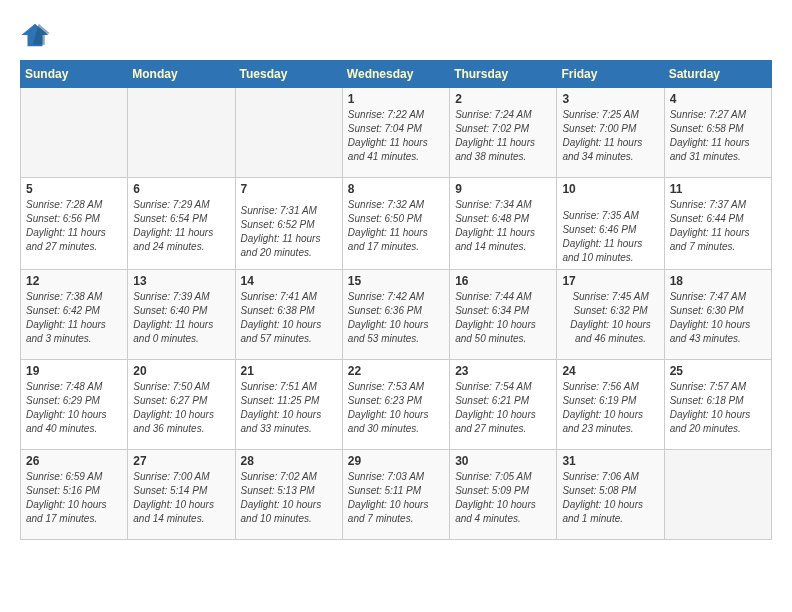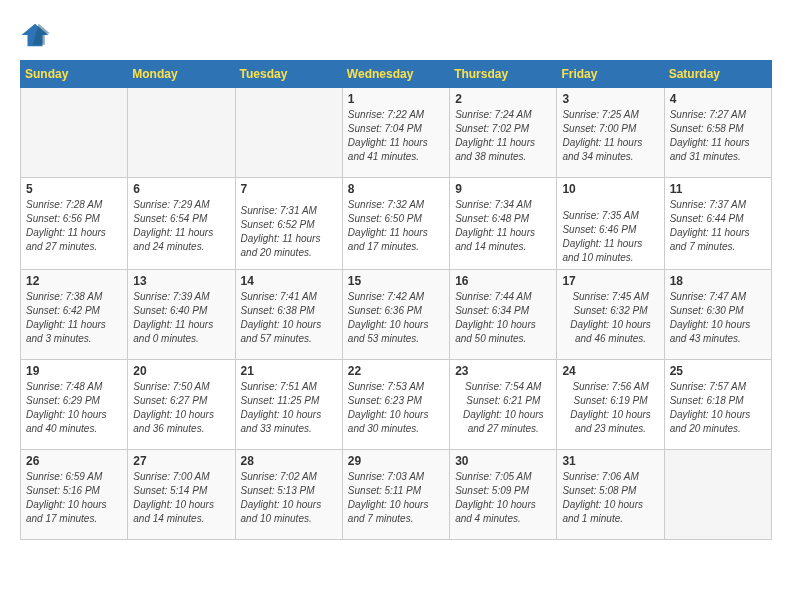--- a/index.html
+++ b/index.html
@@ -52,21 +52,21 @@
       font-size: 14px;
       color: #555;
     }
     table {
       width: 100%;
       border-collapse: collapse;
       table-layout: fixed;
     }
     thead th {
       background-color: #2e74b5;
-      color: #fde047;
+      color: #fef9c3;
       font-size: 12px;
       font-weight: bold;
       padding: 6px 4px;
       text-align: left;
       border: 1px solid #2e74b5;
     }
     tbody td {
       border: 1px solid #ccc;
       vertical-align: top;
       padding: 4px 5px;
@@ -287,28 +287,28 @@
         </td>
         <td>
           <span class="day-number">22</span>
           <div class="day-info" style="white-space: pre-line;">Sunrise: 7:53 AM
 Sunset: 6:23 PM
 Daylight: 10 hours
 and 30 minutes.</div>
         </td>
         <td>
           <span class="day-number">23</span>
-          <div class="day-info" style="white-space: pre-line; text-align: center;">Sunrise: 7:54 AM
+          <div class="day-info" style="white-space: pre-line;">Sunrise: 7:54 AM
 Sunset: 6:21 PM
 Daylight: 10 hours
 and 27 minutes.</div>
         </td>
         <td>
           <span class="day-number">24</span>
-          <div class="day-info" style="white-space: pre-line; text-align: center;">Sunrise: 7:56 AM
+          <div class="day-info" style="white-space: pre-line;">Sunrise: 7:56 AM
 Sunset: 6:19 PM
 Daylight: 10 hours
 and 23 minutes.</div>
         </td>
         <td>
           <span class="day-number">25</span>
           <div class="day-info" style="white-space: pre-line;">Sunrise: 7:57 AM
 Sunset: 6:18 PM
 Daylight: 10 hours
 and 20 minutes.</div>

